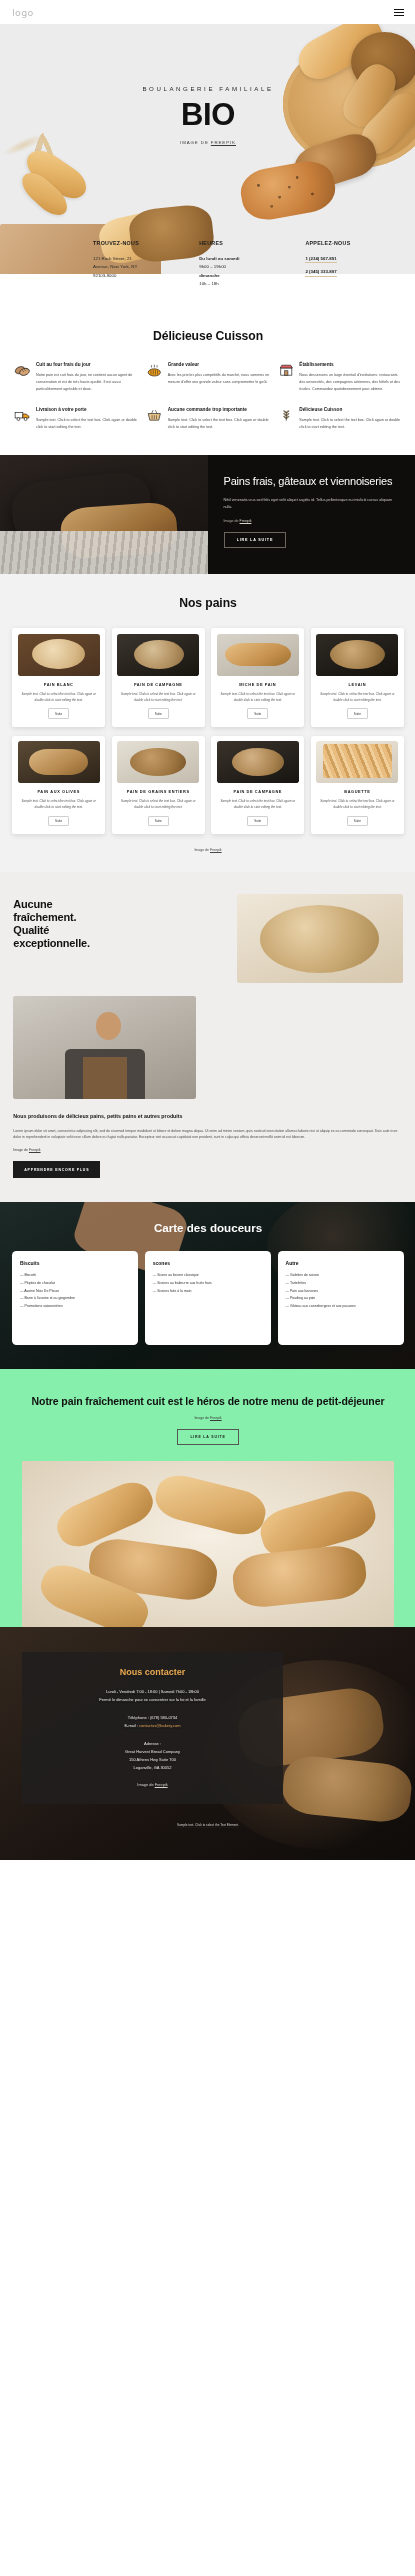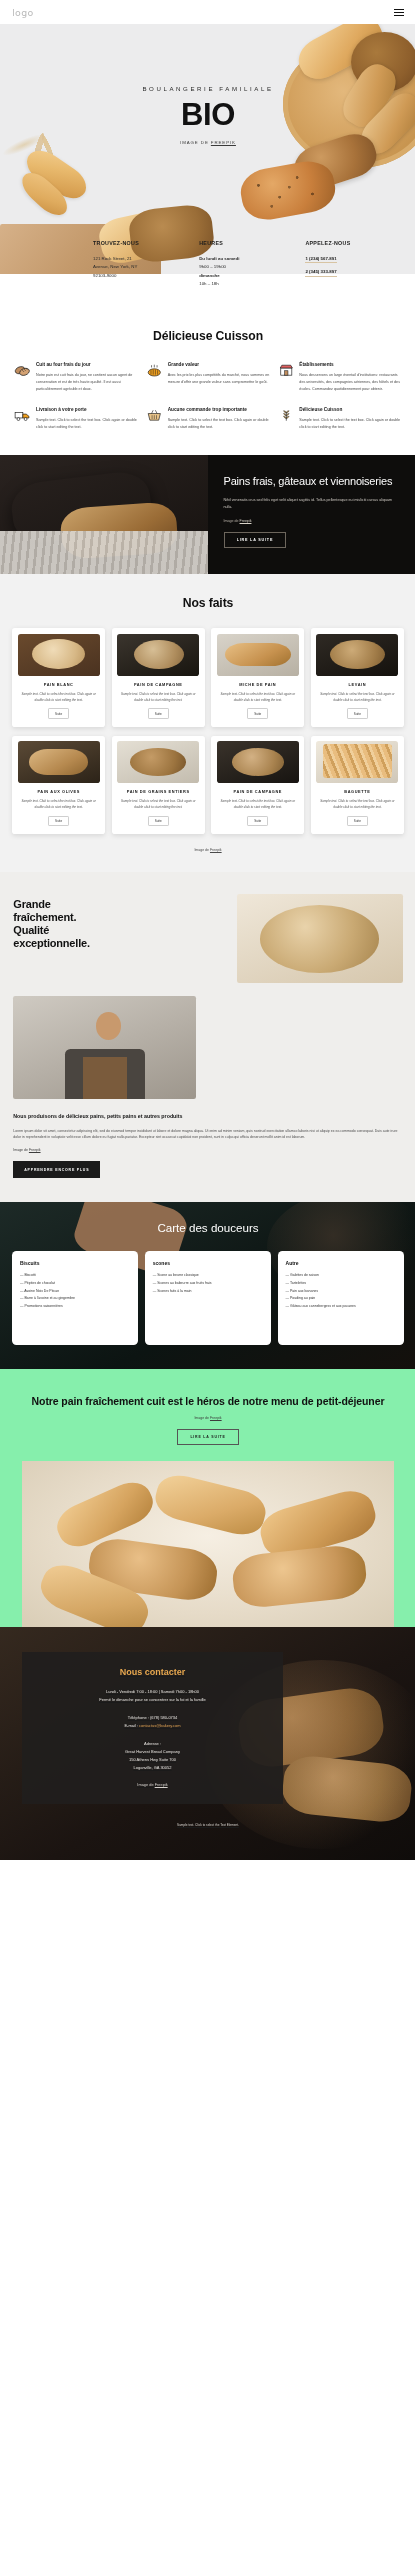--- a/index.html
+++ b/index.html
@@ -249,21 +249,21 @@
     display: inline-block; margin-top: 9px; background: #1b1b1b; color: #fff;
     font-size: 3.5px; letter-spacing: 0.8px; padding: 6.1px 11px; font-weight: 600; cursor: pointer;
   }
 
   
   .menu-sec { position: relative; background: #17211f; padding: 19px 0 24.4px; overflow:hidden; }
   .menu-bg { position:absolute; inset:0; background: linear-gradient(155deg,#1d2a27 0%, #0c1412 60%, #14100c 100%); }
   .menu-bg:after{content:"";position:absolute;right:-16.6px;top:-11px;width:166px;height:111px;border-radius:50%;
     background: radial-gradient(circle at 40% 40%, rgba(60,50,40,.8), transparent 70%);}
   .menu-hand{position:absolute;left:78px;top:-5.5px;width:105px;height:67px;border-radius:22px/15.5px;background:#9a7252;transform:rotate(18deg);opacity:.92;}
-  .menu-title { position: relative; z-index: 2; text-align: center; color: #fff; font-size: 11.6px; font-weight: 400; }
+  .menu-title { position: relative; z-index: 2; text-align: center; color: #fff; font-size: 11.6px; font-weight: 700; }
   .menu-grid { position: relative; z-index: 2; display: grid; grid-template-columns: 1fr 1fr 1fr; gap: 6.7px; padding: 16.6px 12.2px 0; }
   .menu-card { background: #fff; border-radius: 4.4px; padding: 9px 7.8px 11px; min-height: 94px; }
   .menu-card h4 { font-size: 5px; font-weight: 700; color: #111; }
   .menu-card ul { list-style: none; margin-top: 6.7px; }
   .menu-card li { font-size: 3.5px; color: #333; line-height: 2.2; }
   .menu-card li:before { content: "— "; color: #333; }
 
   
   .breakfast { background: #86efac; padding: 26px 22px 0; text-align: center; }
   .bk-h { font-size: 10.5px; font-weight: 700; line-height: 1.28; color: #111; letter-spacing:-0.1px;}
@@ -475,21 +475,21 @@
     </div>
     <div class="banner-txt">
       <div class="banner-h">Pains frais, gâteaux et viennoiseries</div>
       <div class="banner-p">Nihil venenatis crus sed felis eget velit aliquet sagittis id. Tellus pellentesque eu imisliciti cursus aliquam nulla.</div>
       <div class="banner-credit"><span>Image de </span><u>Freepik</u></div>
       <div class="btn-outline">LIRE LA SUITE</div>
     </div>
   </div>
 
   <div class="products">
-    <div class="sec-title">Nos faits</div>
+    <div class="sec-title">Nos pains</div>
     <div class="prod-grid">
 
       <div class="card">
         <div class="card-img">
             <div class="th th-white"></div>
           </div>
         <div class="card-name">PAIN BLANC</div>
         <div class="card-p">Sample text. Click to select the text box. Click again or double click to start editing the text.</div>
         <div class="card-link">Suite</div>
       </div>
@@ -558,21 +558,21 @@
       </div>
 
     </div>
     <div class="prod-credit"><span>Image de </span><u>Freepik</u></div>
   </div>
 
   <div class="quality">
     <div class="q-row">
       <div class="q-left">
         <div class="q-head">
-          <div>Grande</div>
+          <div>Aucune</div>
           <div>fraîchement.</div>
           <div>Qualité</div>
           <div>exceptionnelle.</div>
         </div>
       </div>
       <div class="q-img1"></div>
     </div>
     <div class="q-img2">
       <div class="q-baker-head"></div>
       <div class="q-baker-body"></div>

